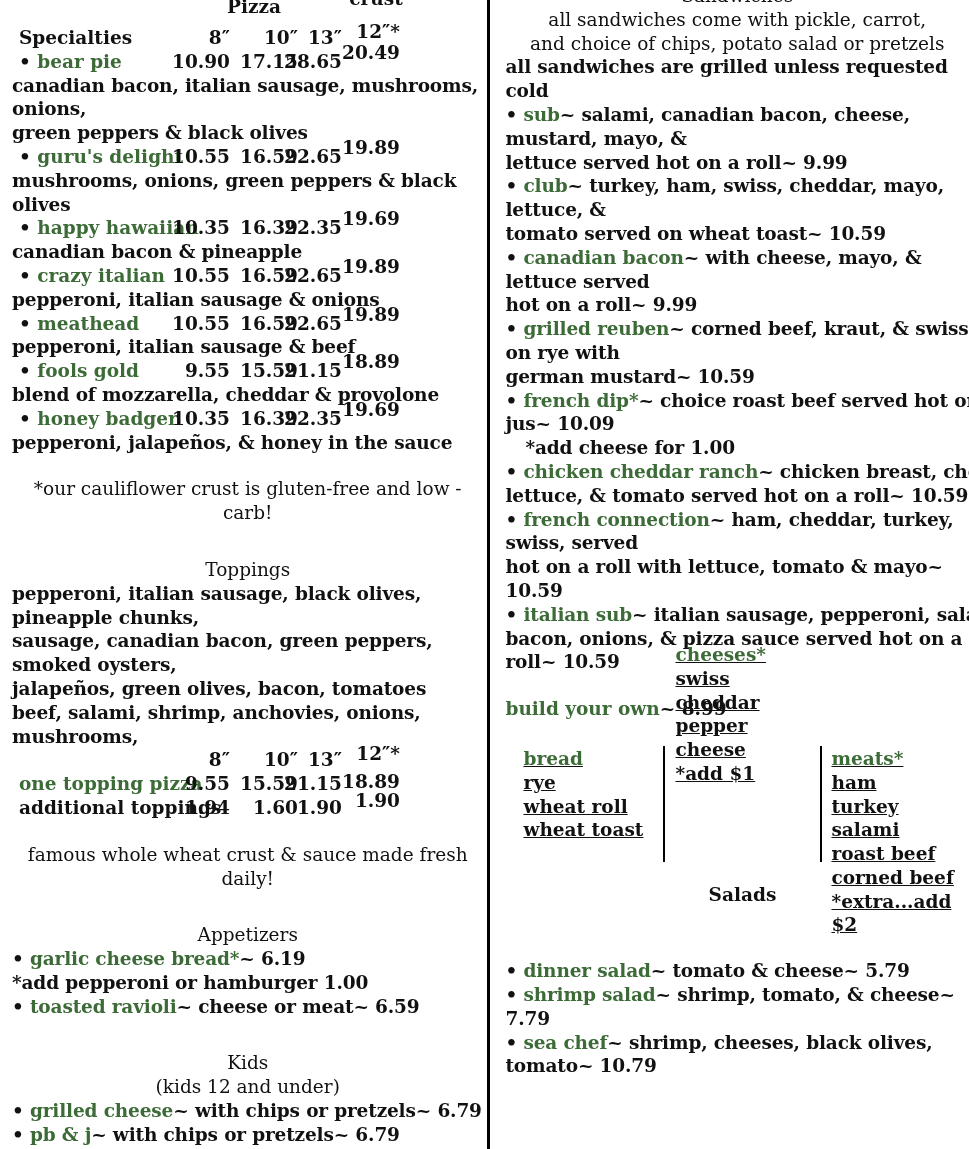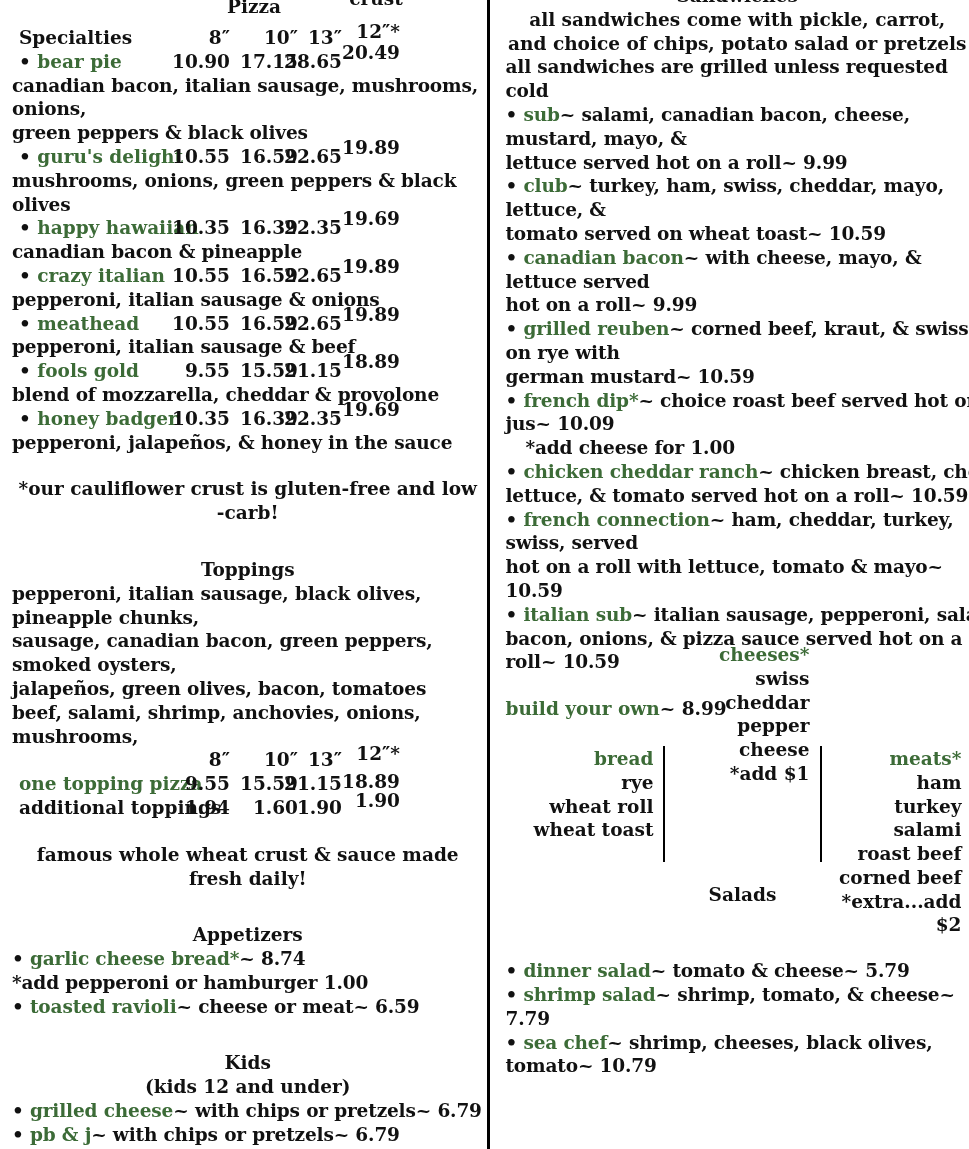--- a/index.html
+++ b/index.html
@@ -48,21 +48,21 @@
   .wrapline {
     font-size: 18.5px;
     line-height: 23.8px;
     font-weight: 700;
     letter-spacing: -0.15px;
   }
   .green { color: #3c6b37; }
   .hdr {
     font-size: 18.5px;
     line-height: 23.8px;
-    font-weight: 700;
+    font-weight: 400;
     text-align: center;
   }
   .spacer-md { height: 23px; }
   .spacer-lg { height: 33px; }
 
   
   .pz-row {
     position: relative;
     height: 23.8px;
     font-size: 18.5px;
@@ -122,24 +122,25 @@
   }
   .byo-div {
     position: absolute;
     width: 2px;
     background: #000000;
   }
   .byo-div-1 { left: 158px; top: 25px; height: 116px; }
   .byo-div-2 { left: 315px; top: 25px; height: 116px; }
   .byo-col {
     position: absolute;
-    text-align: right;
-    font-size: 18.5px;
-    line-height: 23.8px;
-    font-weight: 700;
+    text-align: left;
+    font-size: 18.5px;
+    line-height: 23.8px;
+    font-weight: 700;
+    text-decoration: underline;
   }
   .byo-bread   { left: 18px;  top: 26px;  width: 130px; }
   .byo-cheese  { left: 170px; top: -78px; width: 134px; }
   .byo-meats   { left: 326px; top: 26px;  width: 130px; }
   .salads-hdr {
     position: absolute;
     left: 170px;
     top: 162px;
     width: 134px;
     text-align: center;
@@ -262,21 +263,21 @@
       <span class="pz-p pz-c2">1.60</span>
       <span class="pz-p pz-c3">1.90</span>
       <span class="pz-p pz-c4" style="top:-7px;">1.90</span>
     </div>
 
     <div class="spacer-md"></div>
     <div class="hdr">famous whole wheat crust &amp; sauce made fresh daily!</div>
 
     <div class="spacer-lg"></div>
     <div class="hdr">Appetizers</div>
-    <div class="wrapline">•&nbsp;<span class="green">garlic cheese bread*</span><span>~ 8.74</span></div>
+    <div class="wrapline">•&nbsp;<span class="green">garlic cheese bread*</span><span>~ 6.19</span></div>
     <div class="wrapline">*add pepperoni or hamburger 1.00</div>
     <div class="wrapline">•&nbsp;<span class="green">toasted ravioli</span><span>~ cheese or meat~ 6.59</span></div>
 
     <div class="spacer-lg"></div>
     <div class="hdr">Kids</div>
     <div class="hdr">(kids 12 and under)</div>
     <div class="wrapline">•&nbsp;<span class="green">grilled cheese</span><span>~ with chips or pretzels~ 6.79</span></div>
     <div class="wrapline">•&nbsp;<span class="green">pb &amp; j</span><span>~ with chips or pretzels~ 6.79</span></div>
     <div class="wrapline">•&nbsp;<span class="green">chicken nuggets</span><span>~ choice of ranch or ketchup with chips</span></div>
 

